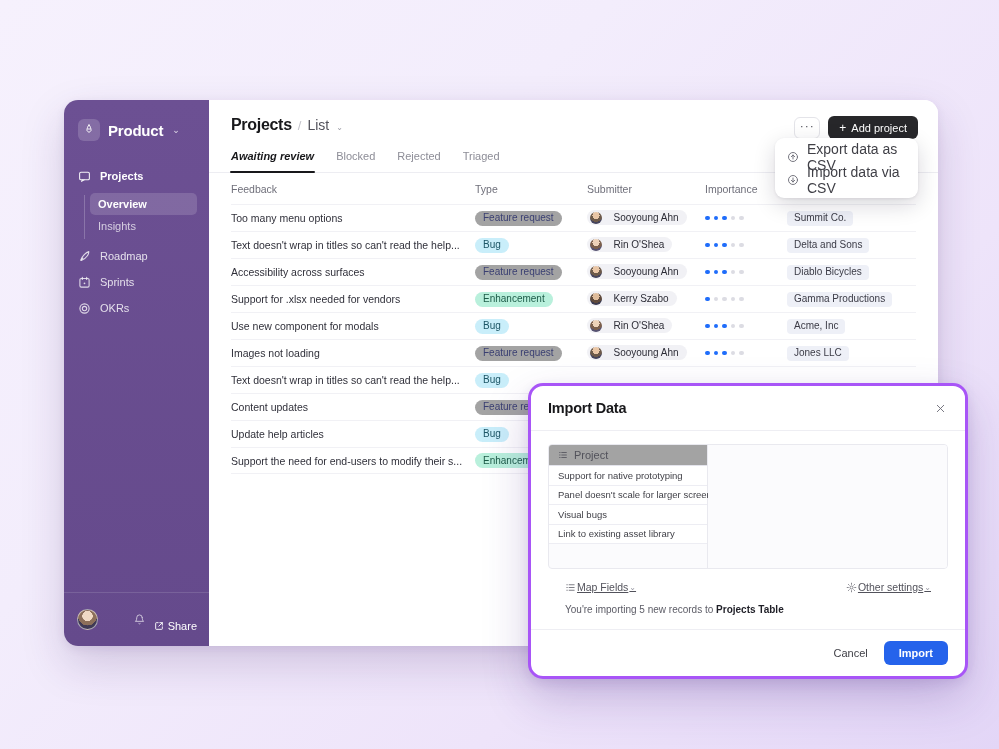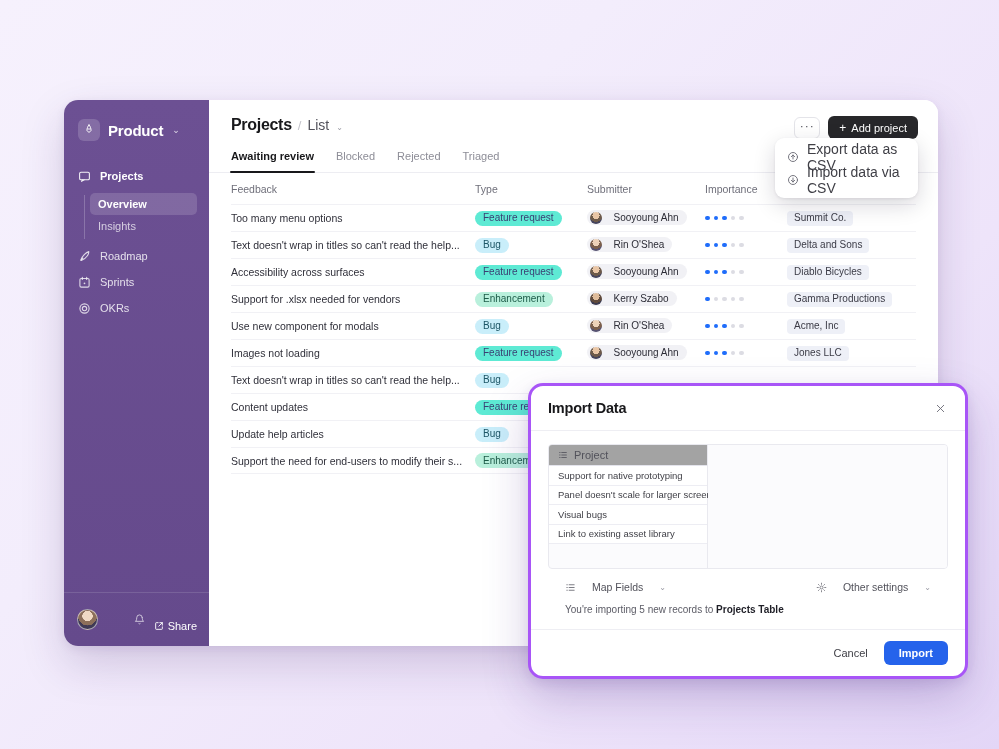--- a/index.html
+++ b/index.html
@@ -211,21 +211,21 @@
     border-bottom: 1px solid #ededf2;
     position: relative;
   }
   .tab {
     font-size: 11px;
     color: #8d8d97;
     padding-bottom: 10px;
     cursor: pointer;
     position: relative;
   }
-  .tab.active { color: #18181b; font-weight: bold; }
+  .tab.active { color: #18181b; font-weight: bold; font-style: italic; }
   .tab.active::after {
     content: "";
     position: absolute;
     left: -1px; right: -1px; bottom: -1px;
     height: 2px;
     background: #18181b;
     border-radius: 2px;
   }
 
   
@@ -250,21 +250,21 @@
   .cell-feedback { white-space: nowrap; overflow: hidden; text-overflow: ellipsis; padding-right: 8px; }
 
   .badge {
     display: inline-block;
     font-size: 10px;
     padding: 2.5px 8px;
     border-radius: 10px;
     line-height: 1;
     white-space: nowrap;
   }
-  .badge.feature { background: #5eead4; color: #3a3f72; }
+  .badge.feature { background: #a3a3a3; color: #3a3f72; }
   .badge.bug     { background: #c9eefa; color: #1d5666; }
   .badge.enh     { background: #b9f0dc; color: #1c5b48; }
 
   .submitter {
     display: inline-flex; align-items: center; gap: 12px;
     background: #f1f1f5;
     border-radius: 10px;
     padding: 1.5px 8px 1.5px 2.5px;
     font-size: 10px;
     color: #2c2c36;
@@ -358,22 +358,22 @@
     white-space: nowrap;
   }
   .grid-rest { flex: 1; background: #fbfbfd; }
 
   .modal-toolbar {
     display: flex;
     align-items: center;
     padding: 12px 17px 0 17px;
   }
   .tool-link {
-    display: flex; align-items: center; gap: 16px;
-    font-size: 10.5px; color: #52525b; cursor: pointer;
+    display: flex; align-items: center; gap: 1px;
+    font-size: 10.5px; color: #52525b; cursor: pointer; text-decoration: underline;
   }
   .tool-link .tl-caret { font-size: 8px; color: #9a9aa4; }
   .tool-right { margin-left: auto; }
 
   .modal-note {
     padding: 11px 17px 0 17px;
     font-size: 10px;
     color: #5c5c66;
   }
   .modal-note b { color: #1f1f27; }

